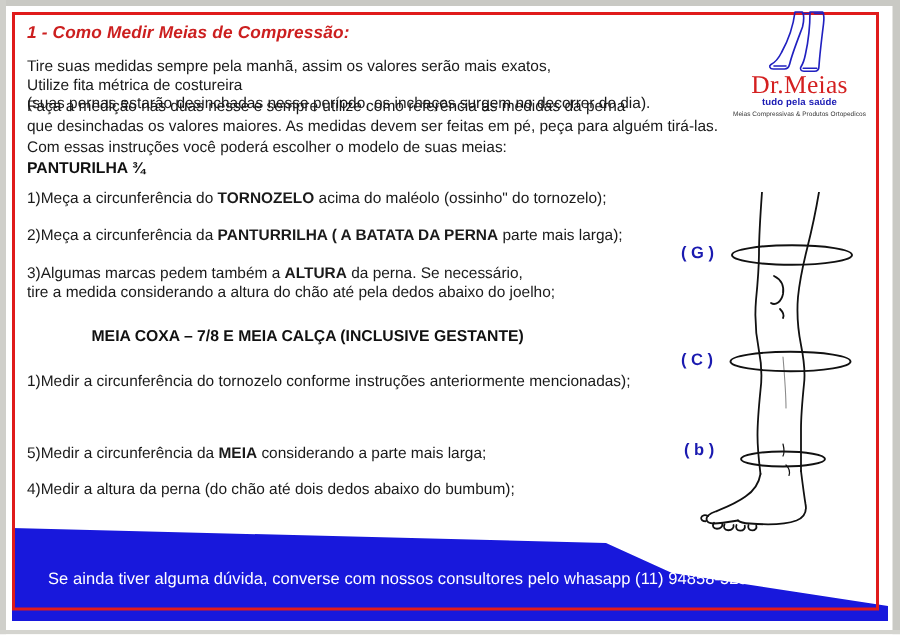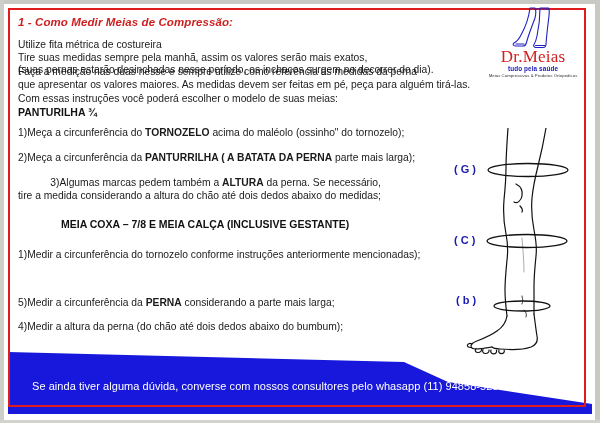--- a/index.html
+++ b/index.html
@@ -90,21 +90,21 @@
     left: 0;
     font-size: 10.3px;
     color: #1a1a1a;
     line-height: 12.6px;
     white-space: nowrap;
   }
   .item b { font-weight: bold; }
 
   .i1 { top: 113px; }
   .i2 { top: 138px; }
-  .i3 { top: 163px; text-align: right; }
+  .i3 { top: 163px; }
   .i4 { top: 235px; }
   .i5 { top: 259px; }
   .i6 { top: 283px; }
   .i7 { top: 307px; }
 
   
   .logo {
     position: absolute;
     left: 478px; top: 6px;
     width: 110px; height: 78px;
@@ -185,58 +185,58 @@
     <div class="banner-text">Se ainda tiver alguma dúvida, converse com nossos consultores  pelo whasapp (11) 94858-5254.</div>
   </div>
 
   <div class="red-frame"></div>
 
   <div class="content">
 
     <div class="title">1 - Como Medir Meias de Compressão:</div>
 
     <div class="para p-intro1">
+      <div>Tire suas medidas sempre pela manhã, assim os valores serão mais exatos,</div>
       <div>Utilize  fita métrica  de costureira</div>
-      <div>Tire suas medidas sempre pela manhã, assim os valores serão mais exatos,</div>
       <div>(suas pernas estarão desinchadas nesse período, os inchaços surgem no decorrer do dia).</div>
     </div>
 
     <div class="para p-intro2">
       <div>Faça a medição nas duas nesse e sempre utilize como referência as medidas da perna</div>
-      <div>que apresentar os valores maiores. As medidas devem ser feitas em pé, peça para alguém  tirá-las.</div>
+      <div>que desinchadas os valores maiores. As medidas devem ser feitas em pé, peça para alguém  tirá-las.</div>
     </div>
 
     <div class="para p-intro3">
       <div>Com essas instruções você poderá escolher o modelo de suas meias:</div>
     </div>
 
     <div class="sub-head sh-panturilha">PANTURILHA ¾</div>
 
     <div class="item i1">
       <span>1)Meça a circunferência do </span><b>TORNOZELO</b><span> acima do maléolo (ossinho" do tornozelo);</span>
     </div>
 
     <div class="item i2">
       <span>2)Meça a circunferência da </span><b>PANTURRILHA ( A BATATA DA PERNA</b><span> parte mais larga);</span>
     </div>
 
     <div class="item i3">
       <div><span>3)Algumas marcas pedem  também a </span><b>ALTURA</b><span> da perna. Se necessário,</span></div>
-      <div>tire a medida considerando a altura do chão até dois dedos abaixo do medidas;</div>
+      <div>tire a medida considerando a altura do chão até pela dedos abaixo do joelho;</div>
     </div>
 
     <div class="sub-head sh-meiacoxa">MEIA COXA – 7/8 E MEIA CALÇA (INCLUSIVE GESTANTE)</div>
 
     <div class="item i4">
       <span>1)Medir  a circunferência do  tornozelo conforme instruções anteriormente mencionadas);</span><b></b><span></span>
     </div>
 
 
     <div class="item i6">
-      <span>5)Medir a circunferência da </span><b>PERNA</b><span> considerando a parte mais larga;</span>
+      <span>5)Medir a circunferência da </span><b>MEIA</b><span> considerando a parte mais larga;</span>
     </div>
 
     <div class="item i7">
       <span>4)Medir a altura da perna (do chão até dois dedos abaixo do bumbum);</span><b></b><span></span>
     </div>
 
   </div>
 
   <div class="logo">
     <svg class="logo-legs" width="46" height="44" viewBox="0 0 46 44">

